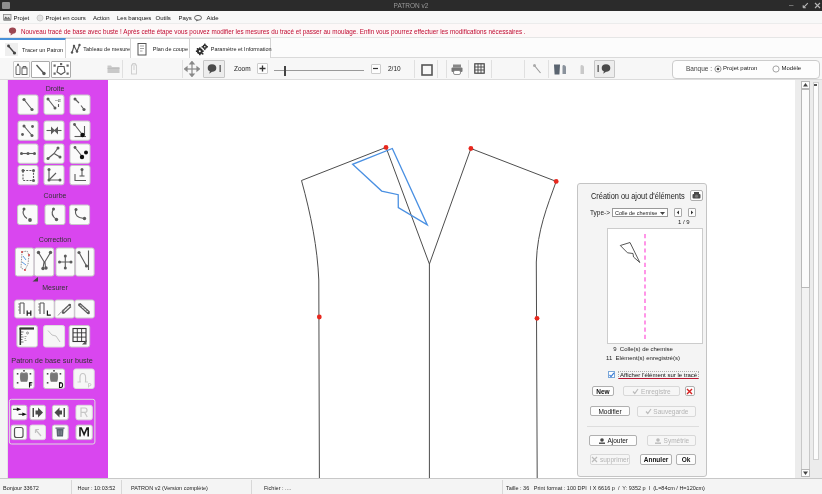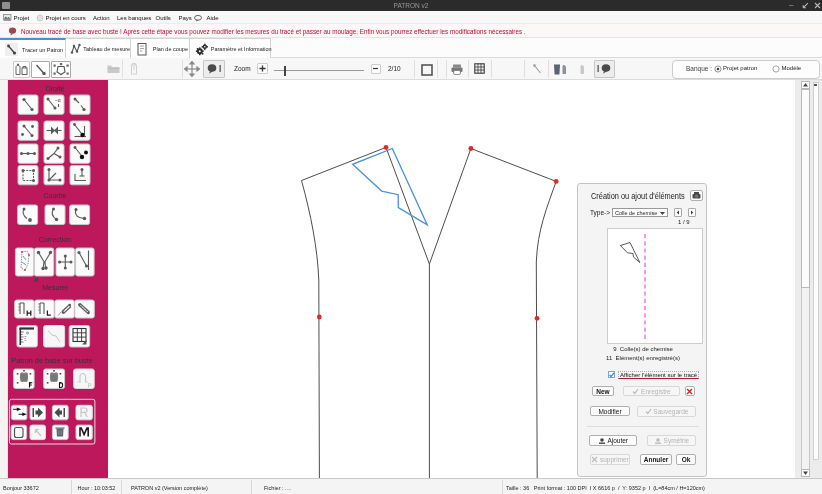--- a/index.html
+++ b/index.html
@@ -11,21 +11,21 @@
 #menubar { left:0; top:11px; width:822px; height:13px; background:#f8f8f8; border-bottom:1px solid #ececec; font-size:6px; color:#111; }
 #menubar span { position:absolute; top:3.5px; white-space:nowrap; }
 #redbar { left:0; top:24px; width:822px; height:14px; background:#fdf8f8; border-bottom:1px solid #e6e6e6; }
 #redbar .txt { position:absolute; left:21px; top:4px; font-size:6.3px; color:#c00a30; white-space:nowrap; }
 #tabsrow { left:0; top:38px; width:822px; height:20px; background:#fcfcfc; border-bottom:1px solid #dadada; }
 .tab { position:absolute; top:0; height:20px; background:#fff; border-right:1px solid #d4d4d4; font-size:5.5px; color:#222; }
 .tab .lbl { position:absolute; top:7px; white-space:nowrap; }
 #toolbar { left:0; top:58px; width:822px; height:22px; background:#f7f7f7; border-bottom:1px solid #dcdcdc; }
 #toolbar .tsep { position:absolute; top:2px; width:1px; height:18px; background:#e0e0e0; }
 .tbbtn { position:absolute; background:#fdfdfd; border:1px solid #ccc; border-radius:1px; }
-#leftpanel { left:0; top:80px; width:122px; height:398px; background:#be185d; border-right:1px solid #cfcfcf;padding-left:27px; }
+#leftpanel { left:0; top:80px; width:122px; height:398px; background:#d946ef; border-right:1px solid #cfcfcf;padding-left:27px; }
 #leftstrip { left:0; top:80px; width:8px; height:398px; background:#f4f4f4; border-right:1px solid #e5e5e5; }
 #canvas { left:108px; top:80px; width:687px; height:398px; background:#fff; }
 #vscroll { left:795px; top:80px; width:27px; height:398px; background:#ececec; }
 #statusbar { left:0; top:478px; width:822px; height:16px; background:#f4f4f4; border-top:1px solid #c8c8c8; font-size:5.5px; color:#222; }
 #statusbar span { position:absolute; top:5.5px; white-space:nowrap; }
 .sep { position:absolute; top:1px; width:1px; height:14px; background:#d8d8d8; }
 #creapanel { left:577px; top:183px; width:130px; height:294px; background:#f4f4f4; border:1px solid #c4c4c4; border-radius:3px; }
 .btn { position:absolute; background:#fdfdfd; border:1px solid #b0b0b0; border-radius:2px; font-size:6.5px; color:#111; text-align:center; white-space:nowrap; }
 .btn.dis { background:#f6f6f6; border-color:#d8d8d8; color:#b4b4b4; }
 </style>

